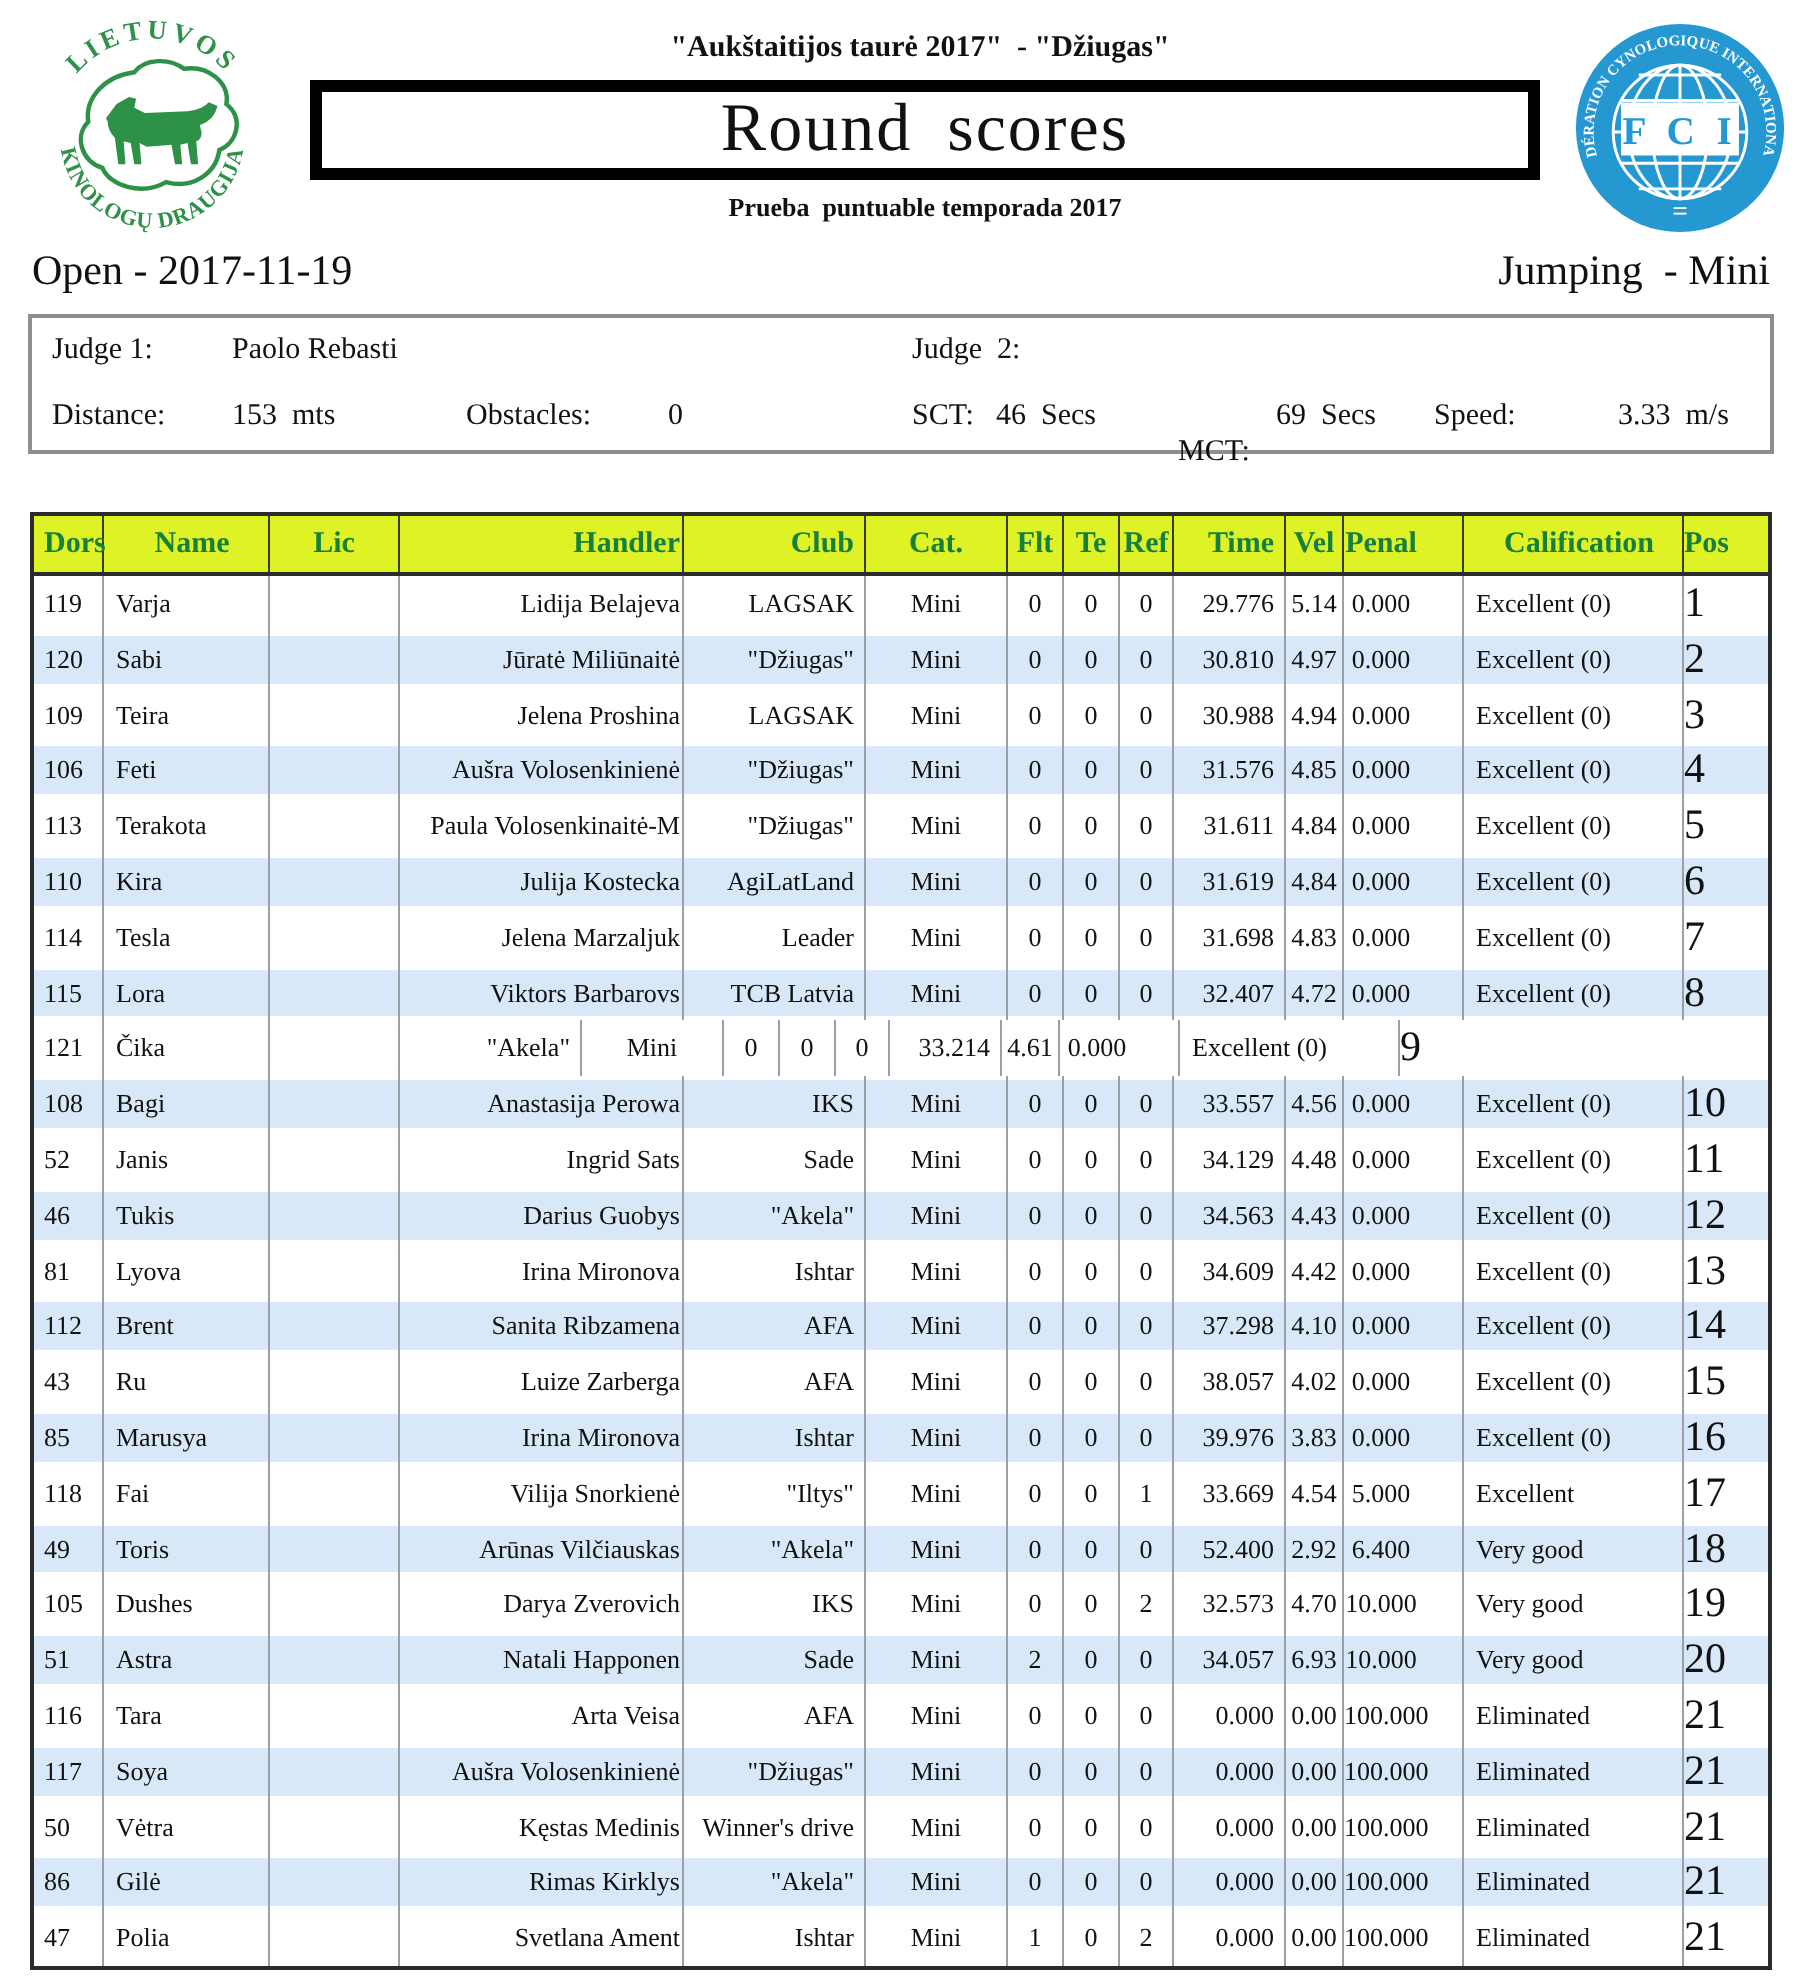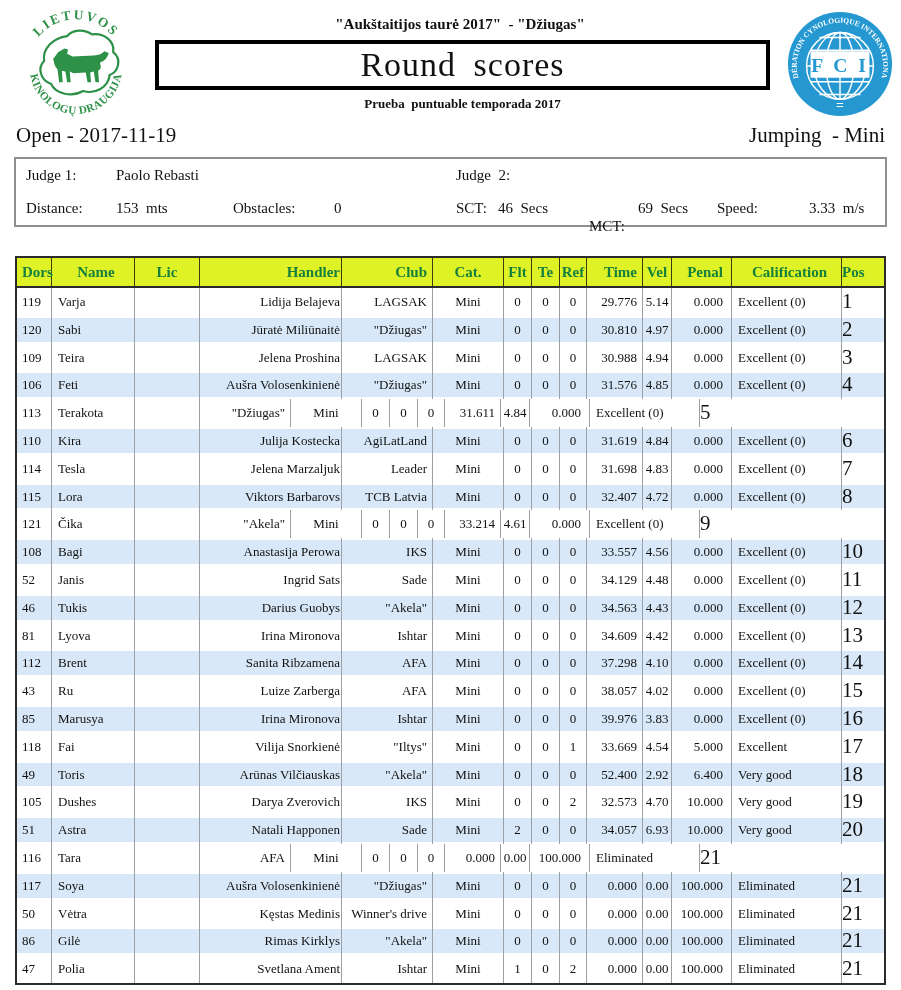--- a/index.html
+++ b/index.html
@@ -10,21 +10,21 @@
     --grid_gray:#9aa0a6;
     --dark_border:#2b2b2b;
   }
   *{margin:0;padding:0;box-sizing:border-box;}
   body{width:901px;height:990px;background:#fff;font-family:"Liberation Serif","DejaVu Serif",serif;color:#111;position:relative;overflow:hidden;}
   .abs{position:absolute;}
   .pre{white-space:pre;}
 
   
   .event-title{left:150px;top:16px;width:620px;text-align:center;font-weight:bold;font-size:15px;}
-  .round-box{left:155px;top:40px;width:615px;height:50px;border:4px solid #000000;box-shadow:inset 0 0 0 2px #fff;display:flex;align-items:center;justify-content:center;}
+  .round-box{left:155px;top:40px;width:615px;height:50px;border:6px solid #000000;box-shadow:inset 0 0 0 2px #fff;display:flex;align-items:center;justify-content:center;}
   .round-box .round-title{font-size:34px;word-spacing:8px;letter-spacing:1px;}
   .subtitle{left:155px;top:96px;width:615px;text-align:center;font-weight:bold;font-size:13px;}
   .class-left{left:16px;top:123px;font-size:21px;}
   .class-right{right:16px;top:123px;font-size:21px;text-align:right;}
 
   
   .info-box{left:14px;top:157px;width:873px;height:70px;border:2px solid #8f8f8f;font-size:15px;}
   .info-box .abs{white-space:pre;}
 
   
@@ -42,21 +42,21 @@
   .c-name{width:83px;padding-left:6px;}
   .c-lic{width:65px;}
   .c-handler{width:142px;text-align:right;padding-right:1px;}
   .c-club{width:91px;text-align:right;padding-right:5px;}
   .c-cat{width:71px;text-align:center;}
   .c-flt{width:28px;text-align:center;}
   .c-te{width:28px;text-align:center;}
   .c-ref{width:27px;text-align:center;}
   .c-time{width:56px;text-align:right;padding-right:5px;}
   .c-vel{width:29px;text-align:center;}
-  .c-penal{width:60px;text-align:right;padding-right:8px;}
+  .c-penal{width:60px;text-align:center;padding-right:22px;}
   .c-cal{width:110px;padding-left:6px;}
   .c-pos{width:42px;text-align:left;}
   .cell.c-pos{font-size:21px;}
 
   svg text{font-family:"Liberation Serif","DejaVu Serif",serif;}
 </style>
 </head>
 <body>
 
 <svg class="abs" style="left:14px;top:6px;" width="124" height="124" viewBox="0 0 140 140">
@@ -203,20 +203,21 @@
     <div class="cell c-vel">4.85</div>
     <div class="cell c-penal">0.000</div>
     <div class="cell c-cal">Excellent (0)</div>
     <div class="cell c-pos">4</div>
   </div>
 
   <div class="trow">
     <div class="cell c-dors">113</div>
     <div class="cell c-name">Terakota</div>
     <div class="cell c-lic"></div>
+    <div class="cell c-handler">Paula Volosenkinaitė-M</div>
     <div class="cell c-club">"Džiugas"</div>
     <div class="cell c-cat">Mini</div>
     <div class="cell c-flt">0</div>
     <div class="cell c-te">0</div>
     <div class="cell c-ref">0</div>
     <div class="cell c-time">31.611</div>
     <div class="cell c-vel">4.84</div>
     <div class="cell c-penal">0.000</div>
     <div class="cell c-cal">Excellent (0)</div>
     <div class="cell c-pos">5</div>
@@ -473,20 +474,21 @@
     <div class="cell c-vel">6.93</div>
     <div class="cell c-penal">10.000</div>
     <div class="cell c-cal">Very good</div>
     <div class="cell c-pos">20</div>
   </div>
 
   <div class="trow">
     <div class="cell c-dors">116</div>
     <div class="cell c-name">Tara</div>
     <div class="cell c-lic"></div>
+    <div class="cell c-handler">Arta Veisa</div>
     <div class="cell c-club">AFA</div>
     <div class="cell c-cat">Mini</div>
     <div class="cell c-flt">0</div>
     <div class="cell c-te">0</div>
     <div class="cell c-ref">0</div>
     <div class="cell c-time">0.000</div>
     <div class="cell c-vel">0.00</div>
     <div class="cell c-penal">100.000</div>
     <div class="cell c-cal">Eliminated</div>
     <div class="cell c-pos">21</div>

